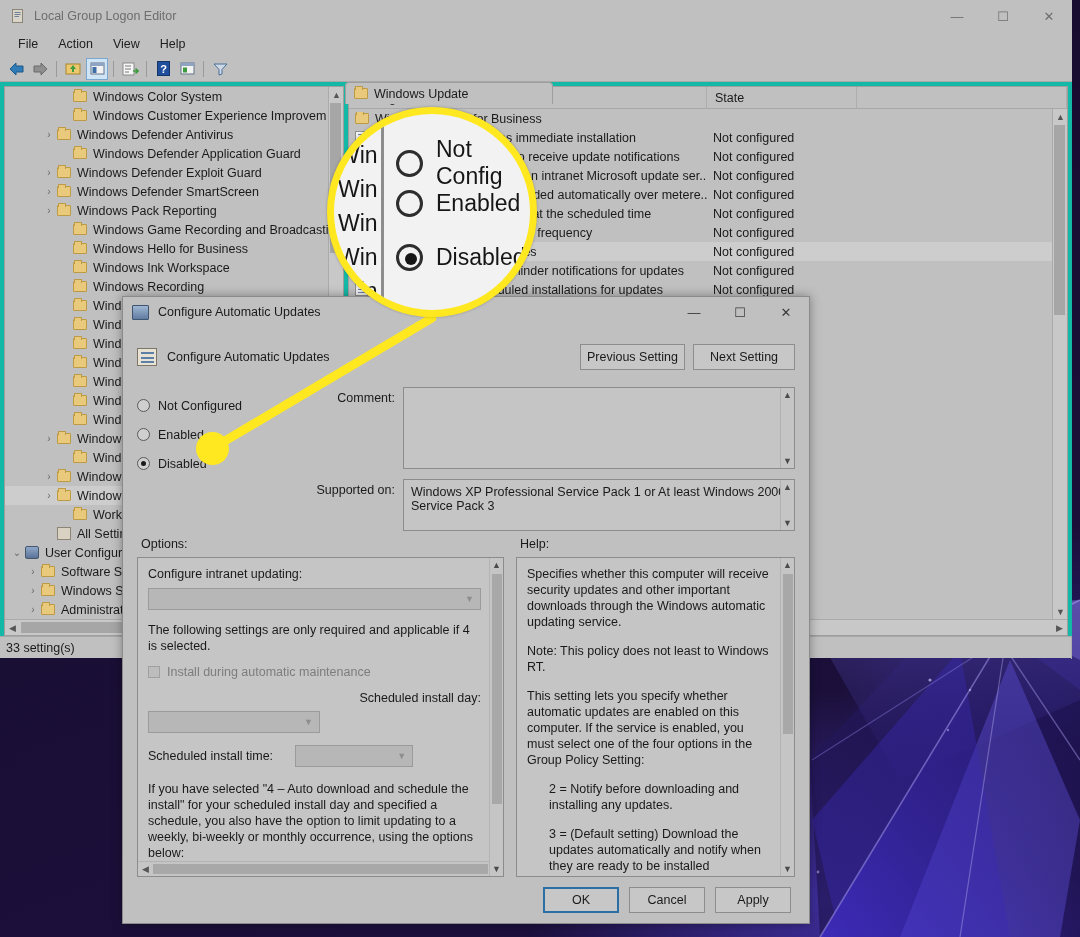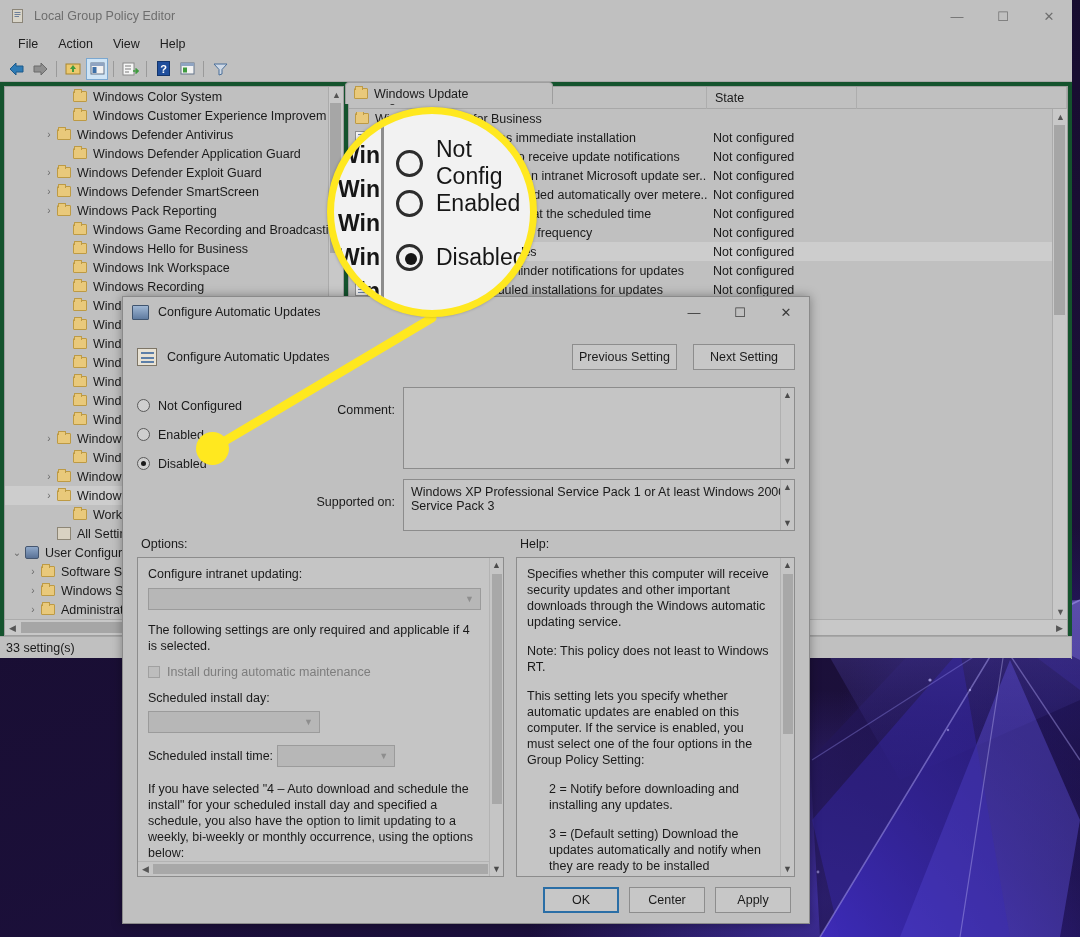--- a/index.html
+++ b/index.html
@@ -41,21 +41,21 @@
 
   #menubar { height:24px; display:flex; align-items:center; padding-left:8px; flex:none; }
   #menubar .mi { padding:2px 10px; font-size:12.5px; color:#202020; }
 
   #toolbar { height:26px; display:flex; align-items:center; padding-left:4px; flex:none;
              border-bottom:1px solid #a8a8a8; }
   .tbtn { width:22px; height:22px; display:flex; align-items:center; justify-content:center; margin:0 1px;}
   .tbtn.sel { border:1px solid #7ba7cf; background:#cfe4f5; }
   .tsep { width:1px; height:16px; background:#9a9a9a; margin:0 4px; }
 
-  #panes { flex:1; display:flex; position:relative; background:#14532d; padding:4px 4px 0 4px; }
+  #panes { flex:1; display:flex; position:relative; background:#14b8a6; padding:4px 4px 0 4px; }
 
   
   #tree-pane {
     width:340px; background:#c0c0c0; border:1px solid #9e9e9e;
     display:flex; flex-direction:column; position:relative; overflow:hidden;
   }
   #tree-scrollarea { flex:1; overflow:hidden; position:relative; }
   .tree-row { height:19px; display:flex; align-items:center; white-space:nowrap; padding-left:4px; font-size:12.5px; }
   .tree-row.hl { background:#cdcdcd; }
   .tw { width:16px; display:flex; align-items:center; justify-content:center; color:#6b6b6b; font-size:10px; flex:none; }
@@ -139,21 +139,21 @@
              font-size:12.5px; font-family:inherit; color:#1a1a1a; }
 
   #dlg-state { flex:none; display:flex; padding:0 14px; }
   .radio-col { width:158px; padding-top:4px; }
   .radio-line { display:flex; align-items:center; height:29px; font-size:12.5px; }
   .rdo { width:13px; height:13px; border-radius:50%; border:1px solid #5a5a5a; background:#cfcfcf;
          margin-right:8px; flex:none; position:relative; }
   .rdo.on::after { content:""; position:absolute; left:3px; top:3px; width:5px; height:5px;
                    border-radius:50%; background:#1b1b1b; }
   .field-col { flex:1; }
-  .flabel { font-size:12.5px; text-align:right; padding-right:8px;margin-top:12px; }
+  .flabel { font-size:12.5px; text-align:right; padding-right:8px; }
   .tbox { background:#c5c5c5; border:1px solid #8c8c8c; position:relative; }
   .tbox .txt { padding:5px 7px; font-size:12.5px; }
   .tb-scroll { position:absolute; right:0; top:0; bottom:0; width:14px; background:#c5c5c5;
                border-left:1px solid #b0b0b0; display:flex; flex-direction:column;
                justify-content:space-between; align-items:center; padding:2px 0; color:#4b4b4b; font-size:9px;}
 
   #dlg-body { flex:1; display:flex; padding:0 14px; gap:12px; min-height:0; }
   .panel { display:flex; flex-direction:column; min-height:0; }
   .panel-label { font-size:12.5px; padding:6px 0 6px 4px; }
   .panel-box { flex:1; border:1px solid #8c8c8c; background:#c5c5c5; position:relative;
@@ -186,21 +186,21 @@
     background:#f2f2f2; border:7px solid #ffe81f; overflow:hidden; z-index:41;
     box-shadow:0 0 3px rgba(0,0,0,.25);
   }
   #mag-inner { position:absolute; left:0; top:0; width:210px; height:210px; }
   .mag-radio { position:absolute; display:flex; align-items:center; font-size:23px; color:#161616; }
   .mag-rdo { width:27px; height:27px; border-radius:50%; border:3px solid #2d2d2d; background:#f2f2f2;
              margin-right:13px; flex:none; position:relative; }
   .mag-rdo.on::after { content:""; position:absolute; left:6px; top:6px; width:12px; height:12px;
                        border-radius:50%; background:#161616; }
   #mag-divider { position:absolute; left:47px; top:0; width:3px; height:210px; background:#8d8d8d; }
-  .mag-bg-word { position:absolute; font-size:23px; color:#161616; font-weight:700; }
+  .mag-bg-word { position:absolute; font-size:23px; color:#161616; font-weight:400; }
   #mag-dot { position:absolute; left:196px; top:432px; width:33px; height:33px; border-radius:50%;
              background:#ffe81f; z-index:41; }
 </style>
 </head>
 <body>
 
 <div id="desktop">
   <svg viewBox="0 0 1080 937" preserveAspectRatio="none">
     <defs>
       <linearGradient id="g1" x1="0" y1="0" x2="1" y2="1">
@@ -237,21 +237,21 @@
 
   <div id="titlebar">
     <span class="ticon">
       <svg width="16" height="16" viewBox="0 0 16 16">
           <rect x="2.5" y="1.5" width="10" height="13" fill="#d8d4c8" stroke="#8b8578"></rect>
           <line x1="4.5" y1="4.5" x2="10.5" y2="4.5" stroke="#6d7f99"></line>
           <line x1="4.5" y1="6.5" x2="10.5" y2="6.5" stroke="#6d7f99"></line>
           <line x1="4.5" y1="8.5" x2="9" y2="8.5" stroke="#6d7f99"></line>
         </svg>
     </span>
-    <span class="title">Local Group Policy Editor</span>
+    <span class="title">Local Group Logon Editor</span>
     <div class="wctrl-group">
       <div class="wctrl">—</div>
       <div class="wctrl">☐</div>
       <div class="wctrl">✕</div>
     </div>
   </div>
 
   <div id="menubar">
     <div class="mi">File</div>
     <div class="mi">Action</div>
@@ -654,21 +654,21 @@
     <div id="dlg-ctrls">
       <div class="wctrl">—</div>
       <div class="wctrl">☐</div>
       <div class="wctrl">✕</div>
     </div>
   </div>
 
   <div id="dlg-head">
     <span class="pol-big"></span>
     <span style="font-size:12.5px;">Configure Automatic Updates</span>
-    <div style="margin-left:auto; display:flex; gap:16px;">
+    <div style="margin-left:auto; display:flex; gap:8px;">
       <button class="dlg-btn">Previous Setting</button>
       <button class="dlg-btn">Next Setting</button>
     </div>
   </div>
 
   <div id="dlg-state">
     <div class="radio-col">
       <label class="radio-line">
         <span class="rdo"></span>
         <span>Not Configured</span>
@@ -715,26 +715,26 @@
           <div>Configure intranet updating:</div>
           <div class="combo" style="margin:6px 0 12px;">
             <span style="flex:1"></span>
             <span>▼</span>
           </div>
           <div style="margin-bottom:10px;">The following settings are only required and applicable if 4 is selected.</div>
           <div class="opt-row">
             <span class="chk"></span>
             <span style="color:#7d7d7d;">Install during automatic maintenance</span>
           </div>
-          <div style="margin:10px 0 5px;">Scheduled install day:</div>
+          <div style="margin:10px 0 5px;text-align:right;">Scheduled install day:</div>
           <div class="combo" style="width:172px; margin-bottom:12px;">
             <span style="flex:1"></span>
             <span>▼</span>
           </div>
-          <div style="display:flex; align-items:center; gap:4px; margin-bottom:14px;">
+          <div style="display:flex; align-items:center; gap:22px; margin-bottom:14px;">
             <span>Scheduled install time:</span>
             <span class="combo" style="width:118px;">
               <span style="flex:1"></span>
               <span>▼</span>
             </span>
           </div>
           <div>If you have selected "4 – Auto download and schedule the install" for your scheduled install day and specified a schedule, you also have the option to limit updating to a weekly, bi-weekly or monthly occurrence, using the options below:</div>
         </div>
         <div class="vsb">
           <span>▲</span>
@@ -763,21 +763,21 @@
           <span>▲</span>
           <div class="vthumb" style="position:absolute; top:16px; height:160px;"></div>
           <span>▼</span>
         </div>
       </div>
     </div>
   </div>
 
   <div id="dlg-foot">
     <button class="foot-btn default">OK</button>
-    <button class="foot-btn">Center</button>
+    <button class="foot-btn">Cancel</button>
     <button class="foot-btn">Apply</button>
   </div>
 </div>
 
 <svg id="callout">
   <line x1="213" y1="448" x2="432" y2="318" stroke="#ffe81f" stroke-width="9" stroke-linecap="round"></line>
 </svg>
 <div id="mag-dot"></div>
 
 <div id="mag-circle">

